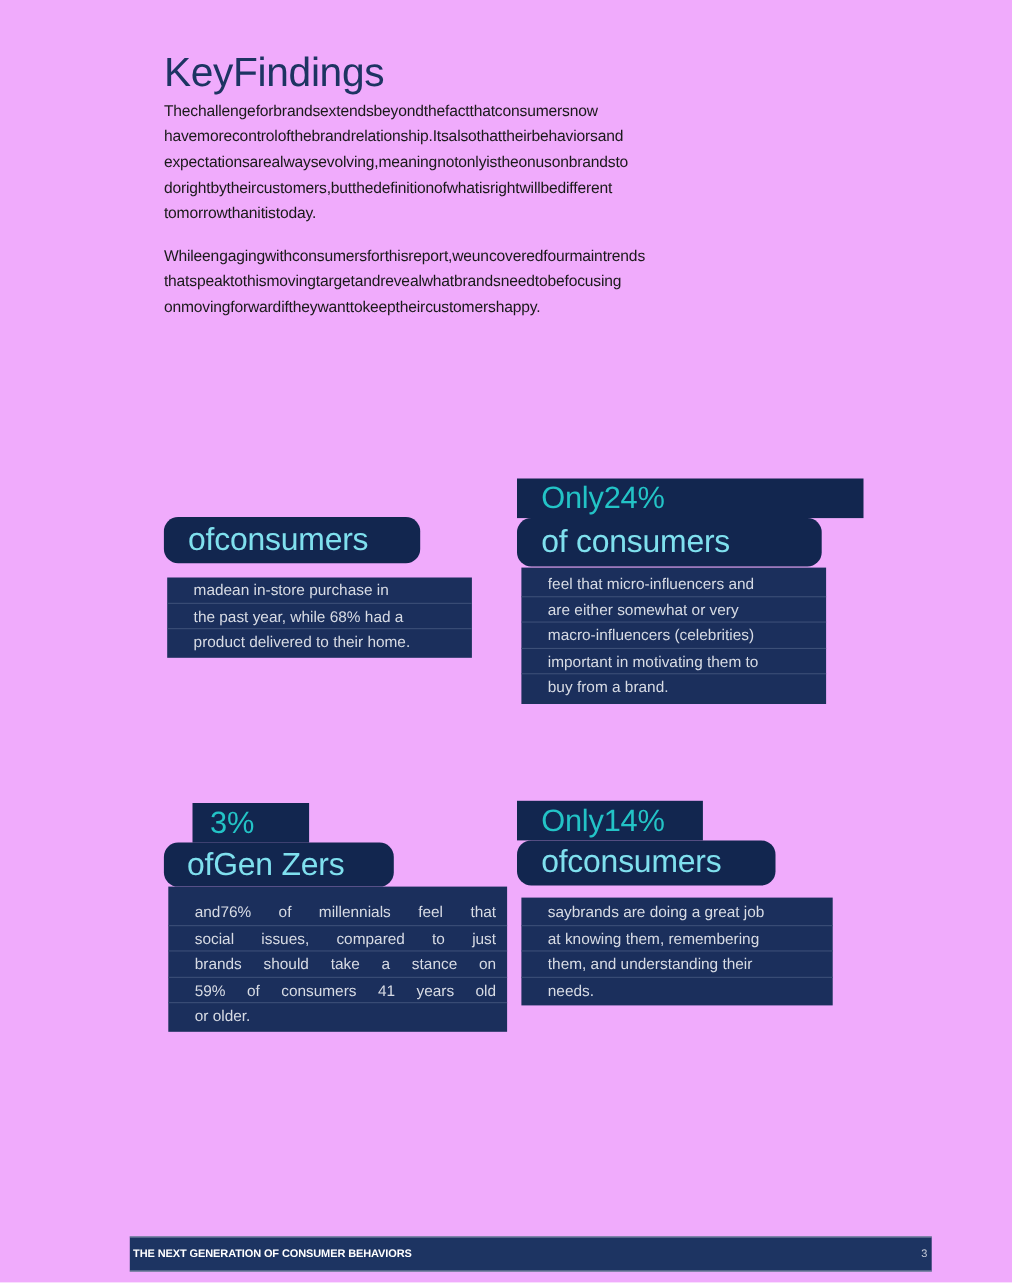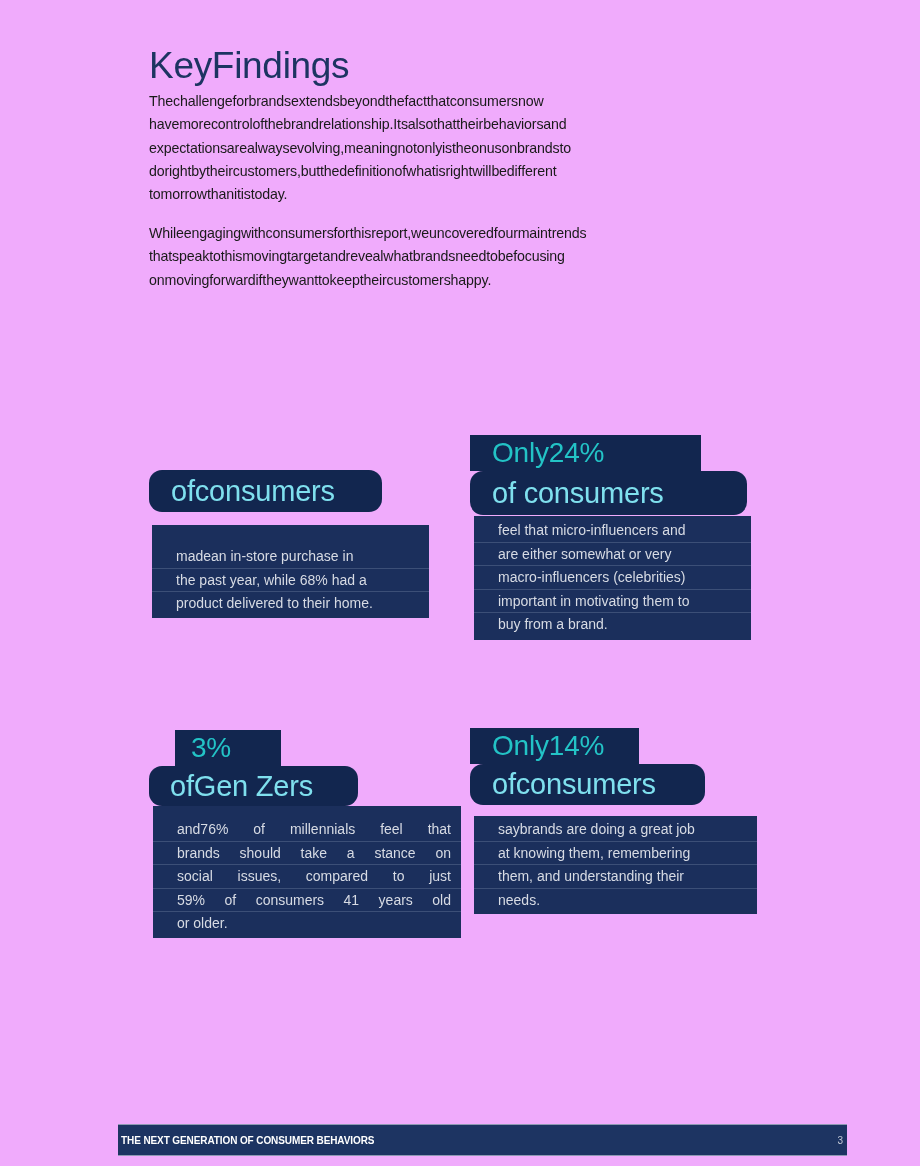--- a/index.html
+++ b/index.html
@@ -95,25 +95,25 @@
     text-align: justify;
     text-align-last: justify;
   }
   .body-box.justified .body-line.no-justify {
     text-align-last: left;
   }
 
   
   #card-instore { left: 149px; top: 470px; }
   #card-instore .hdr-label { width: 233px; }
-  #card-instore .body-box { margin-left: 3px; width: 277px; margin-top: 13px; padding-top: 20px; padding-bottom: 2px; }
+  #card-instore .body-box { margin-left: 3px; width: 277px; margin-top: 13px; padding-top: 0; padding-bottom: 2px; }
 
   
   #card-influencers { left: 470px; top: 435px; }
-  #card-influencers .hdr-stat { width: 231px; line-height: 36px; }
+  #card-influencers .hdr-stat { width: 315px; line-height: 36px; }
   #card-influencers .hdr-label { width: 277px; line-height: 44px; }
   #card-influencers .body-box { margin-left: 4px; width: 277px; margin-top: 1px; padding-top: 3px; padding-bottom: 3px; }
 
   
   #card-genz { left: 149px; top: 730px; }
   #card-genz .hdr-stat { width: 106px; margin-left: 26px; line-height: 36px; padding-left: 16px; }
   #card-genz .hdr-label { width: 209px; line-height: 40px; }
   #card-genz .body-box { margin-left: 4px; width: 308px; padding-top: 12px; padding-bottom: 2px; }
 
   
@@ -187,22 +187,22 @@
       <div class="body-line">important in motivating them to</div>
       <div class="body-line">buy from a brand.</div>
     </div>
   </div>
 
   <div class="stat-card" id="card-genz">
     <div class="hdr hdr-stat">3%</div>
     <div class="hdr hdr-label indent-sm">ofGen Zers</div>
     <div class="body-box justified">
       <div class="body-line">and76% of millennials feel that</div>
+      <div class="body-line">social issues, compared to just</div>
       <div class="body-line">brands should take a stance on</div>
-      <div class="body-line">social issues, compared to just</div>
       <div class="body-line">59% of consumers 41 years old</div>
       <div class="body-line no-justify">or older.</div>
     </div>
   </div>
 
   <div class="stat-card" id="card-greatjob">
     <div class="hdr hdr-stat">Only14%</div>
     <div class="hdr hdr-label">ofconsumers</div>
     <div class="body-box">
       <div class="body-line">saybrands are doing a great job</div>

